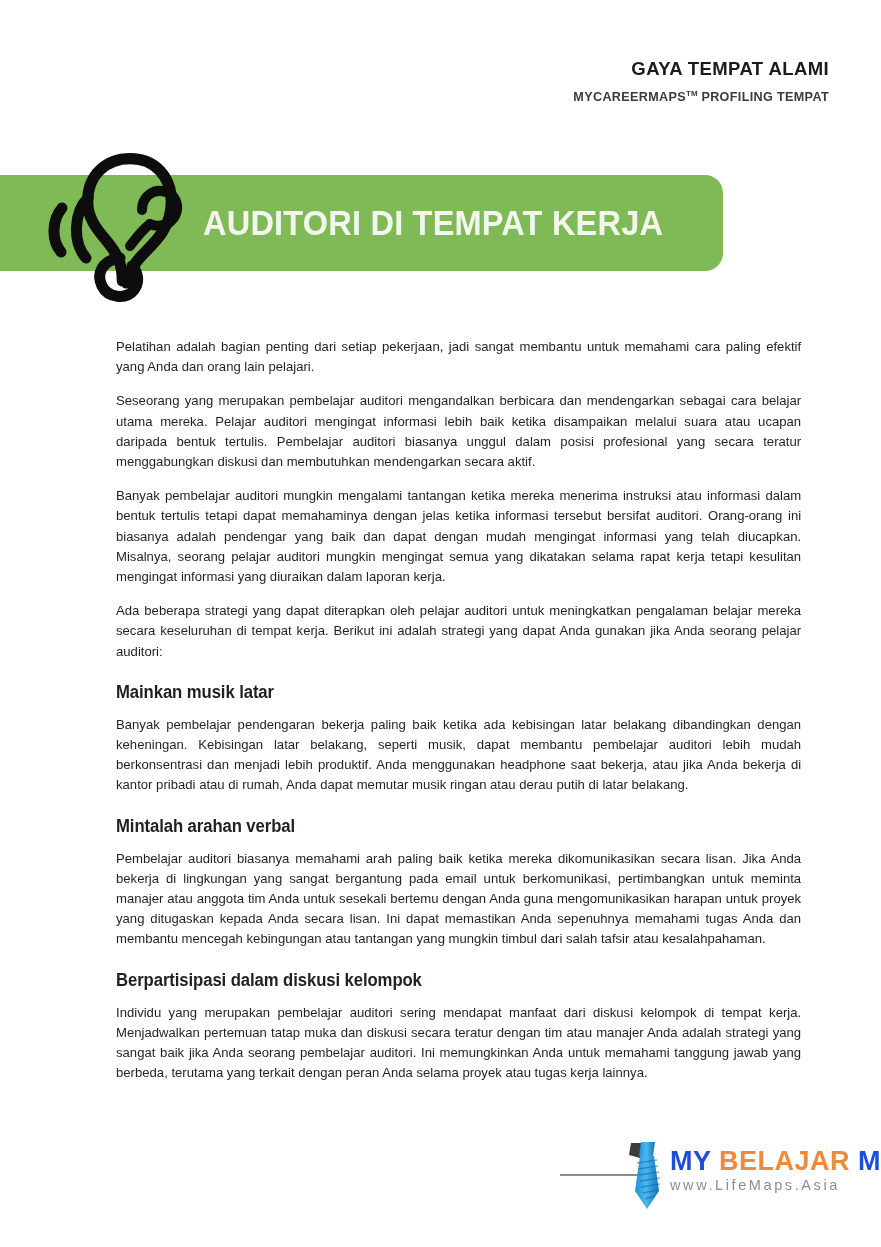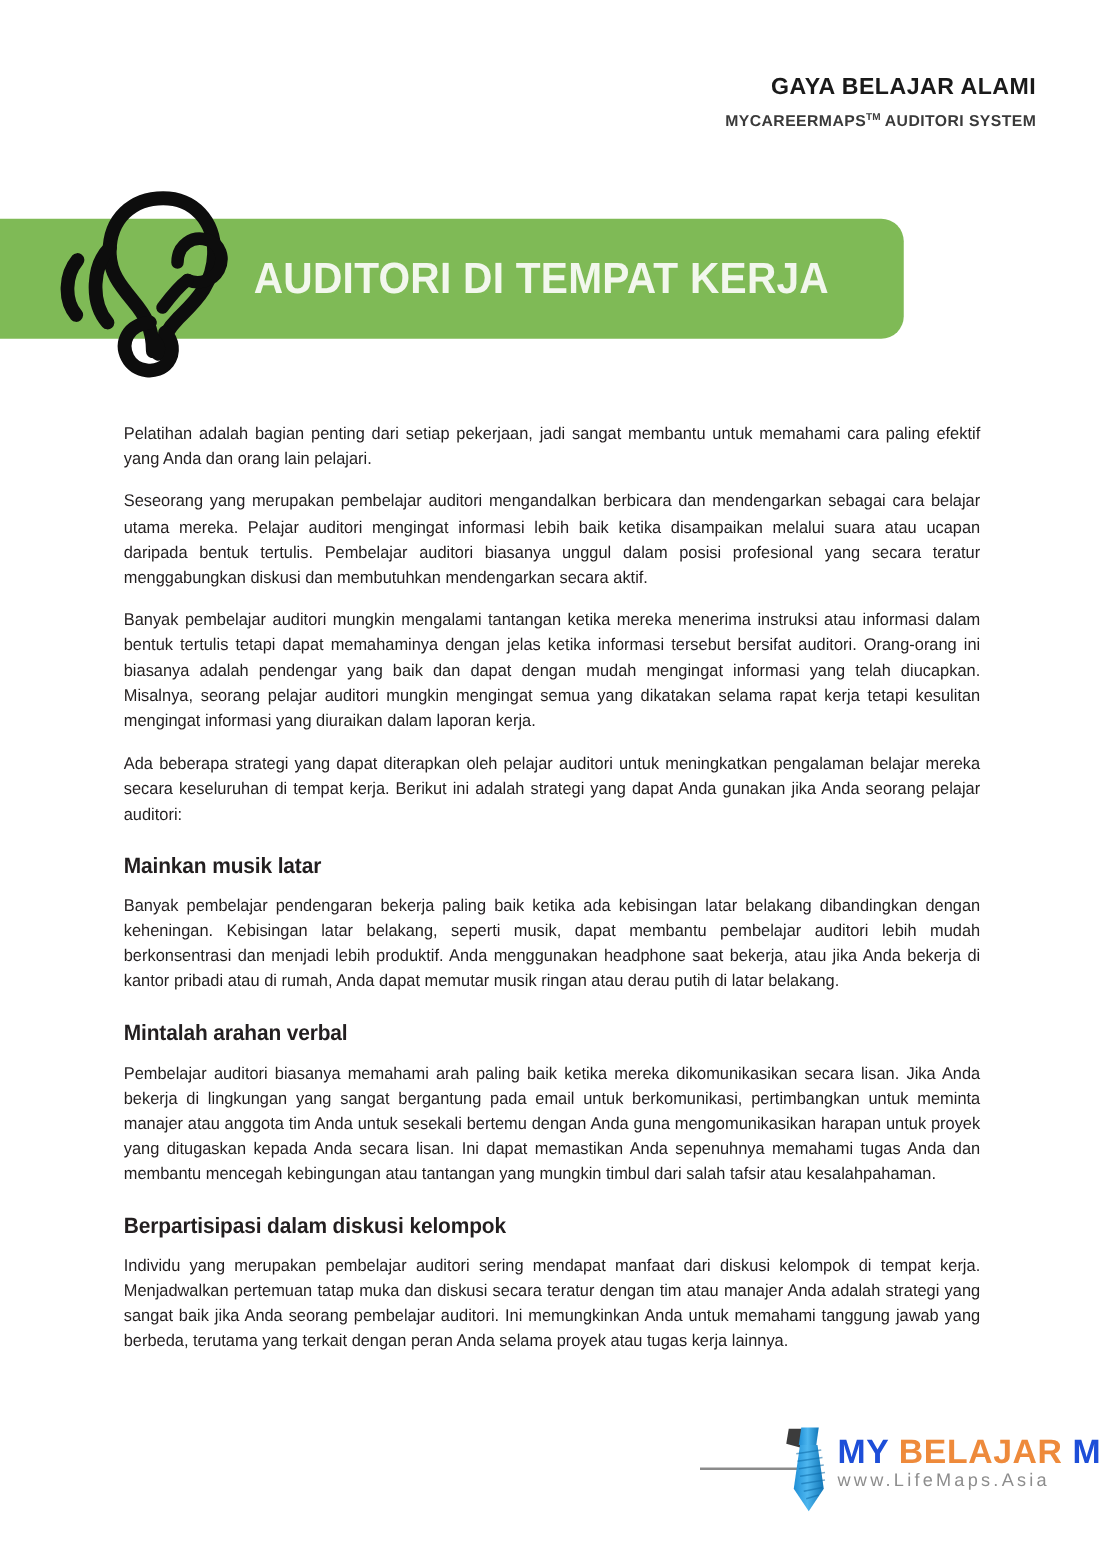--- a/index.html
+++ b/index.html
@@ -82,21 +82,21 @@
     position: absolute;
     left: 42px;
     top: 148px;
     width: 172px;
     height: 160px;
   }
 
   
   .content {
     position: absolute;
-    left: 99px;
+    left: 116px;
     top: 337px;
     width: 710px;
   }
   p.body {
     font-size: 13.6px;
     line-height: 20.2px;
     color: #231f20;
     text-align: justify;
     margin-bottom: 14px;
     font-family: "Liberation Sans", sans-serif;
@@ -163,22 +163,22 @@
     white-space: nowrap;
     font-family: "Liberation Sans", sans-serif;
   }
 </style>
 </head>
 <body>
 
 <div class="page">
 
   <div class="header">
-    <div class="header-title">GAYA BELAJAR ALAMI</div>
-    <div class="header-subtitle"><span>MYCAREERMAPS</span><span class="tm">TM</span><span> AUDITORI SYSTEM</span></div>
+    <div class="header-title">GAYA TEMPAT ALAMI</div>
+    <div class="header-subtitle"><span>MYCAREERMAPS</span><span class="tm">TM</span><span> PROFILING TEMPAT</span></div>
   </div>
 
   <div class="banner"></div>
   <div class="banner-title">AUDITORI DI TEMPAT KERJA</div>
 
   <svg class="ear-icon" viewBox="0 0 172 160">
     <g fill="none" stroke="#0d0d0d" stroke-linecap="round">
 
       <path d="M118 148 C118 130 112 120 102 108 C92 96 84 86 84 70 C84 44 102 28 126 28 C150 28 166 46 166 70 C166 96 150 110 138 122 C128 132 124 142 122 150" stroke-width="11" transform="translate(-40,-18) scale(1.02,1.02)"></path>
 

